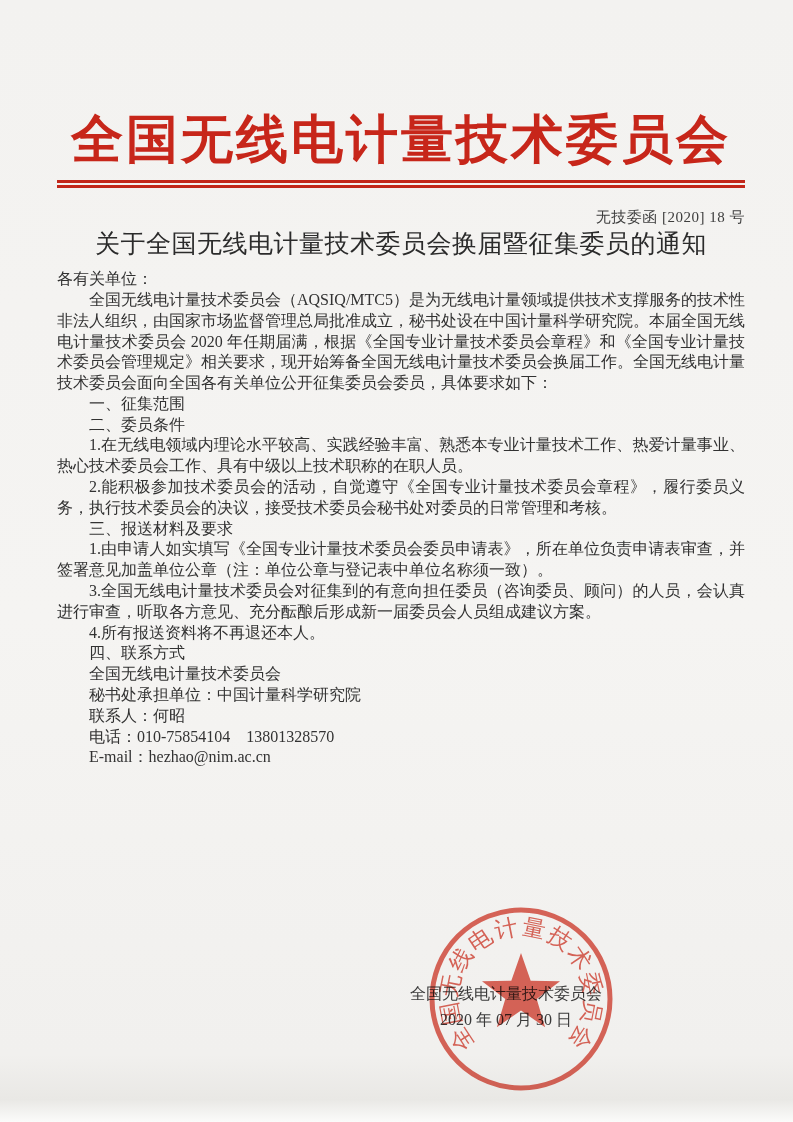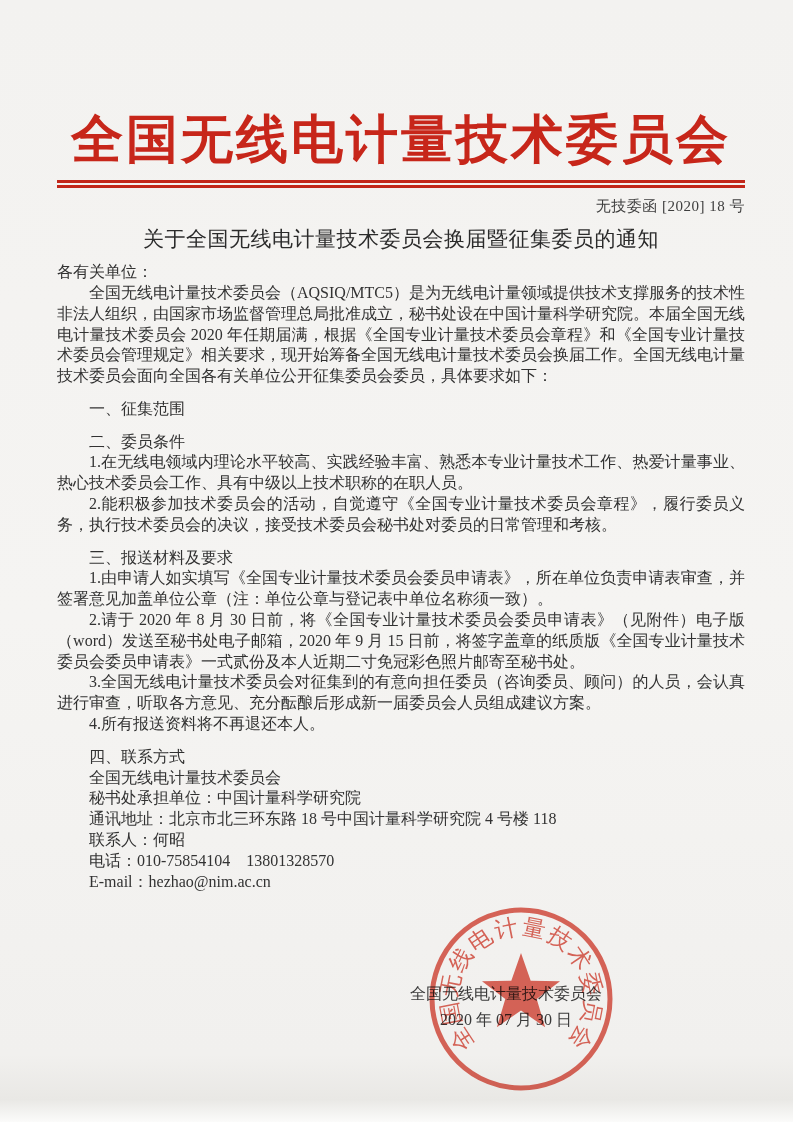--- a/index.html
+++ b/index.html
@@ -20,34 +20,34 @@
   .org-name {
     font-size:52px; font-weight:700; color:#c7261a;
     text-align:center; letter-spacing:3px; line-height:1.06;
     white-space:nowrap;
   }
   .red-rule {
     margin-top:13px; height:2px;
     border-top:3px solid #c2271a; border-bottom:3px solid #c2271a;
   }
   .doc-number {
-    margin-top:9px; text-align:right;
+    margin-top:20px; text-align:right;
     font-size:15px; color:#3d3d3d; letter-spacing:0.5px;
   }
   .notice-title {
-    margin-top:9px; text-align:center;
-    font-size:21px; color:#2b2b2b; letter-spacing:0.5px;
+    text-align:center;
+    font-size:25px; color:#2b2b2b; letter-spacing:0.5px;
     white-space:nowrap;
   }
   .body-text {
     margin-top:9px; font-size:16px; line-height:20.8px;
     text-align:justify; color:#323232;font-family:Liberation Serif, serif;
   }
   .body-text p { margin:0; text-indent:2em; }
-  .body-text p.sec-heading { margin-top:12px; }
+  .body-text p.sec-heading { }
   .contact p { text-align:left; }
   .signature {
     position:absolute; left:401px; top:981px; width:210px;
     text-align:center; font-size:16px; line-height:26px; color:#3a3a3a;
     white-space:nowrap;
   }
   .seal {
     position:absolute; left:421px; top:899px;
     width:200px; height:200px;
     mix-blend-mode:multiply; opacity:0.9;
@@ -73,29 +73,27 @@
       <p>全国无线电计量技术委员会（AQSIQ/MTC5）是为无线电计量领域提供技术支撑服务的技术性非法人组织，由国家市场监督管理总局批准成立，秘书处设在中国计量科学研究院。本届全国无线电计量技术委员会 2020 年任期届满，根据《全国专业计量技术委员会章程》和《全国专业计量技术委员会管理规定》相关要求，现开始筹备全国无线电计量技术委员会换届工作。全国无线电计量技术委员会面向全国各有关单位公开征集委员会委员，具体要求如下：</p>
 
       <p class="sec-heading">一、征集范围</p>
 
       <p class="sec-heading">二、委员条件</p>
       <p>1.在无线电领域内理论水平较高、实践经验丰富、熟悉本专业计量技术工作、热爱计量事业、热心技术委员会工作、具有中级以上技术职称的在职人员。</p>
       <p>2.能积极参加技术委员会的活动，自觉遵守《全国专业计量技术委员会章程》，履行委员义务，执行技术委员会的决议，接受技术委员会秘书处对委员的日常管理和考核。</p>
 
       <p class="sec-heading">三、报送材料及要求</p>
       <p>1.由申请人如实填写《全国专业计量技术委员会委员申请表》，所在单位负责申请表审查，并签署意见加盖单位公章（注：单位公章与登记表中单位名称须一致）。</p>
-      <p>2.请于 2020 年 8 月 30 日前，将《全国专业计量技术委员会委员申请表》（见附件）电子版（word）发送至秘书处电子邮箱，2020 年 9 月 15 日前，将签字盖章的纸质版《全国专业计量技术委员会委员申请表》一式贰份及本人近期二寸免冠彩色照片邮寄至秘书处。</p>
       <p>3.全国无线电计量技术委员会对征集到的有意向担任委员（咨询委员、顾问）的人员，会认真进行审查，听取各方意见、充分酝酿后形成新一届委员会人员组成建议方案。</p>
       <p>4.所有报送资料将不再退还本人。</p>
 
       <p class="sec-heading">四、联系方式</p>
       <span class="contact">
         <p>全国无线电计量技术委员会</p>
         <p>秘书处承担单位：中国计量科学研究院</p>
-        <p>通讯地址：北京市北三环东路 18 号中国计量科学研究院 4 号楼 118</p>
         <p>联系人：何昭</p>
         <p>电话：010-75854104　13801328570</p>
         <p>E-mail：hezhao@nim.ac.cn</p>
       </span>
     </div>
   </div>
 
   <div class="signature">
     <div>全国无线电计量技术委员会</div>
     <div>2020 年 07 月 30 日</div>

